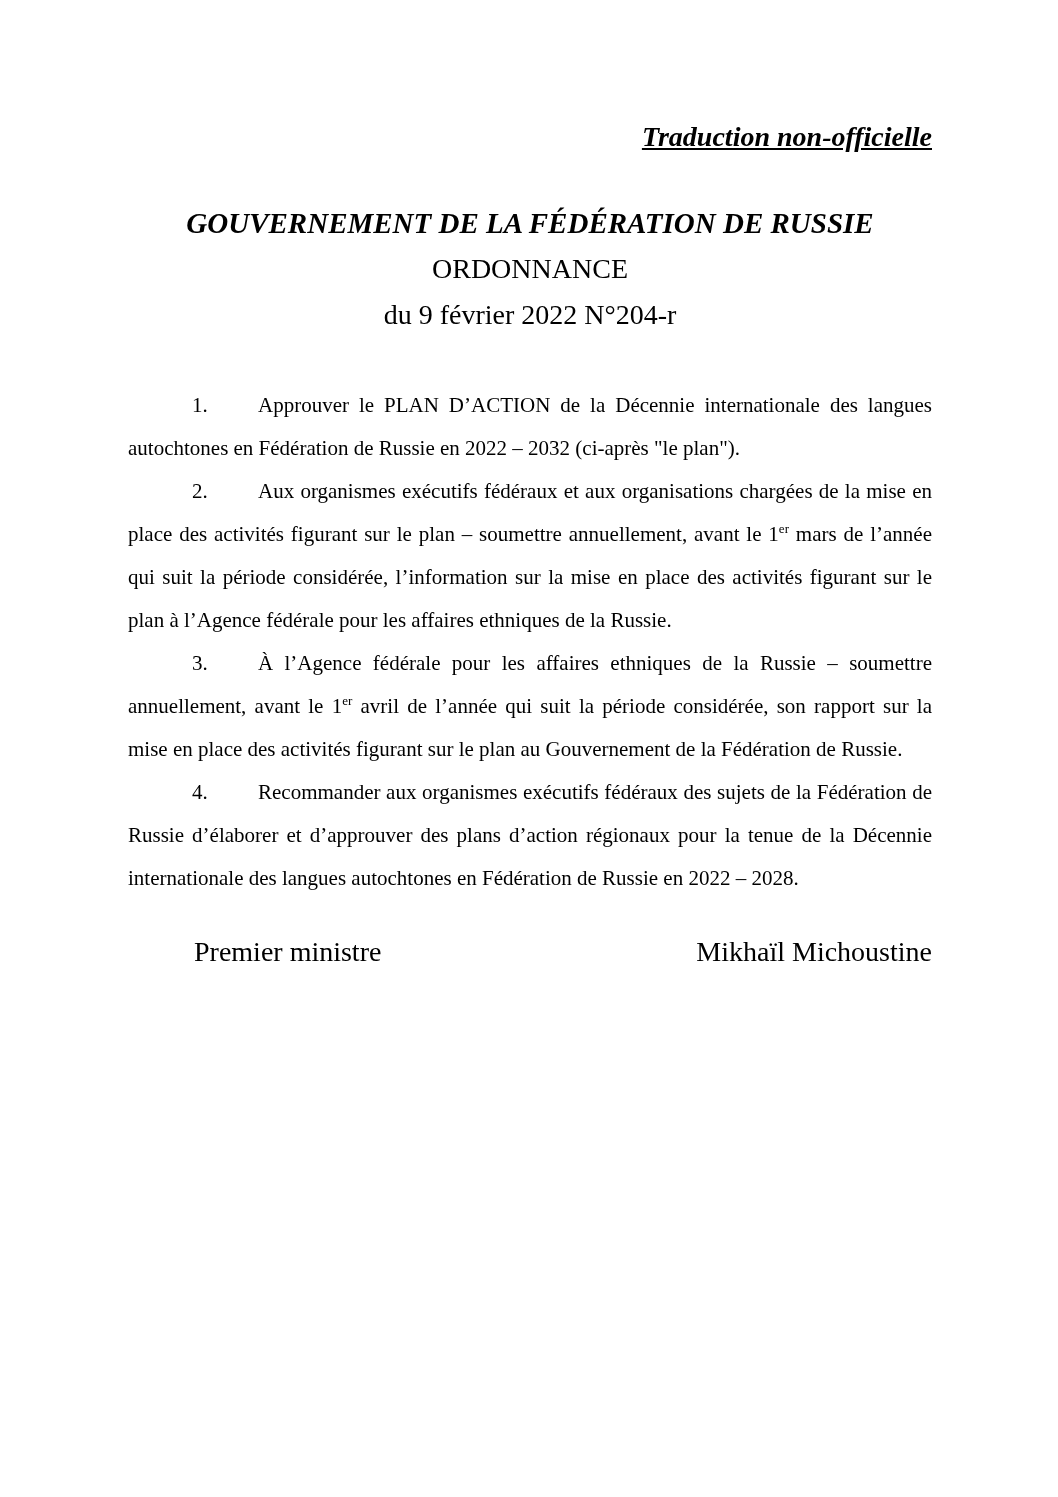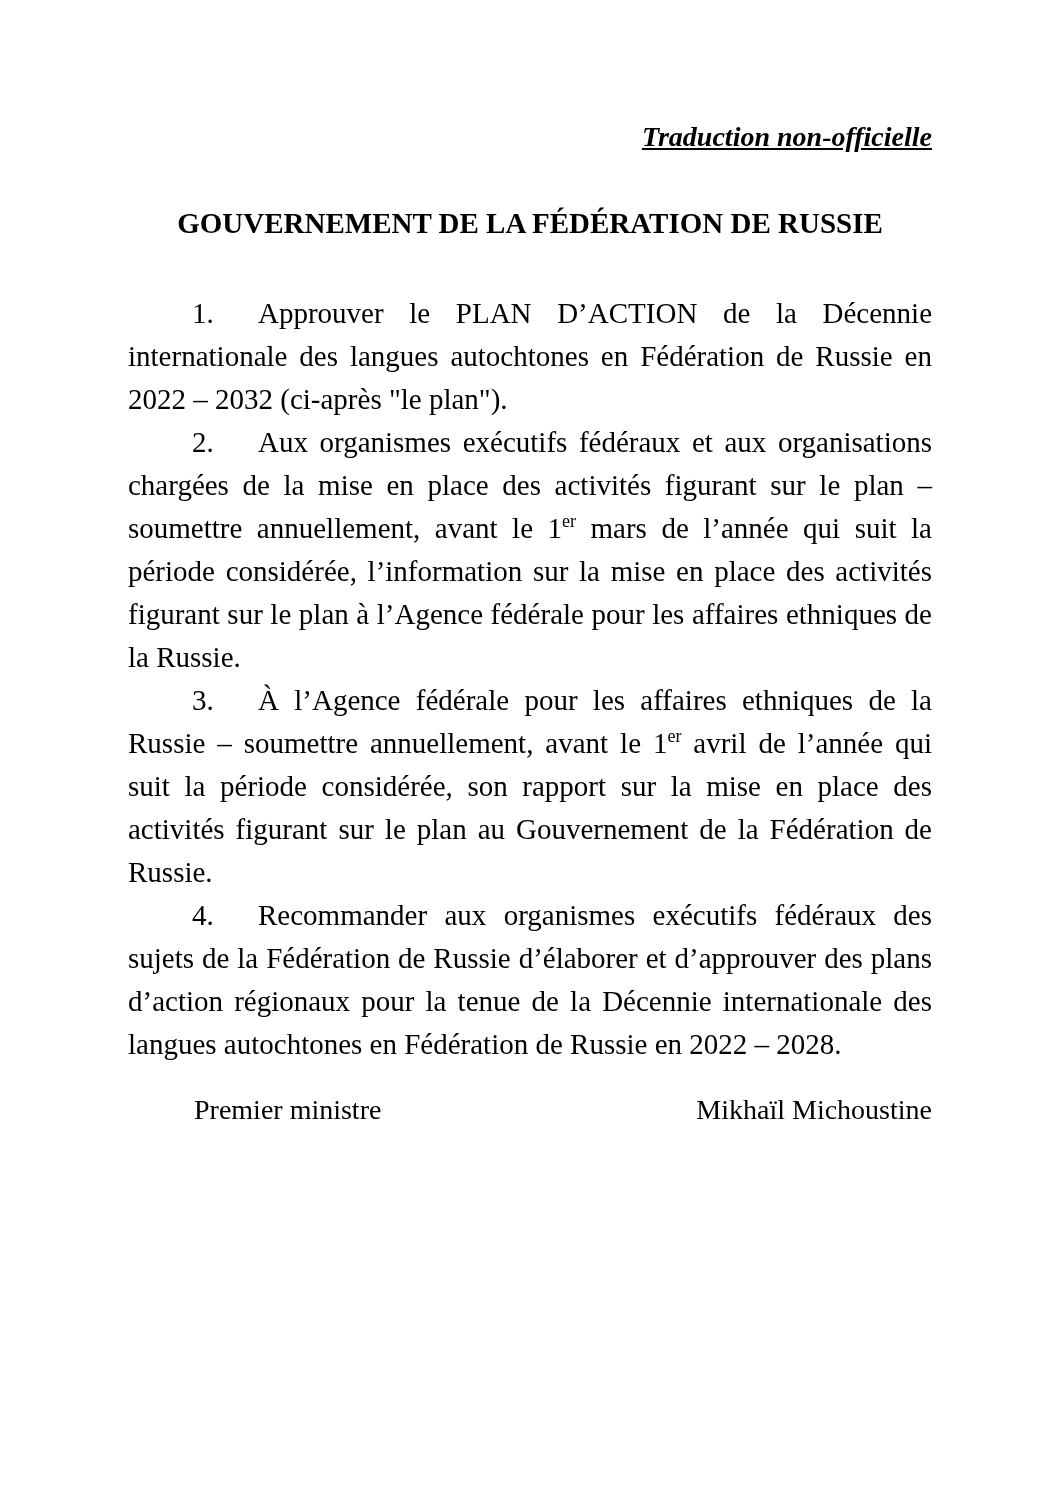--- a/index.html
+++ b/index.html
@@ -24,61 +24,64 @@
   }
   .title-block {
     margin-top: 46px;
     text-align: center;
     font-size: 28px;
     line-height: 46px;
   }
   .title-main {
     font-weight: bold;
     font-size: 29px;
+    font-style: italic;
   }
   .body-block {
     margin-top: 46px;
   }
   .para {
-    font-size: 29px;
+    font-size: 21px;
     line-height: 43px;
     text-align: justify;
     text-indent: 64px;
   }
   .para-num {
     display: inline-block;
     min-width: 66px;
     text-indent: 0;
   }
   .para sup {
     font-size: 0.62em;
     vertical-align: super;
     line-height: 0;
   }
   .signature {
-    margin-top: 24px;
+    margin-top: 32px;
     display: flex;
     justify-content: space-between;
     align-items: flex-end;
     font-size: 28px;
     line-height: 40px;
     padding-left: 66px;
   }
   .signature-role { text-align: center; }
   .signature-name { text-align: left; }
 </style>
 </head>
 <body>
 
 <div class="page">
 
   <div class="translation-note">Traduction non-officielle</div>
 
   <div class="title-block">
     <div class="title-main">GOUVERNEMENT DE LA FÉDÉRATION DE RUSSIE</div>
+    <div>ORDONNANCE</div>
+    <div>du 9 février 2022 N°204-r</div>
   </div>
 
   <div class="body-block">
       <p class="para"><span class="para-num">1.</span><span>Approuver le PLAN D’ACTION de la Décennie internationale des langues autochtones en Fédération de Russie en 2022 – 2032 (ci-après "le plan").</span></p>
       <p class="para"><span class="para-num">2.</span><span>Aux organismes exécutifs fédéraux et aux organisations chargées de la mise en place des activités figurant sur le plan – soumettre annuellement, avant le 1</span><sup>er</sup><span> mars de l’année qui suit la période considérée, l’information sur la mise en place des activités figurant sur le plan à l’Agence fédérale pour les affaires ethniques de la Russie.</span></p>
       <p class="para"><span class="para-num">3.</span><span>À l’Agence fédérale pour les affaires ethniques de la Russie – soumettre annuellement, avant le 1</span><sup>er</sup><span> avril de l’année qui suit la période considérée, son rapport sur la mise en place des activités figurant sur le plan au Gouvernement de la Fédération de Russie.</span></p>
       <p class="para"><span class="para-num">4.</span><span>Recommander aux organismes exécutifs fédéraux des sujets de la Fédération de Russie d’élaborer et d’approuver des plans d’action régionaux pour la tenue de la Décennie internationale des langues autochtones en Fédération de Russie en 2022 – 2028.</span></p>
     </div>
 
   <div class="signature">

